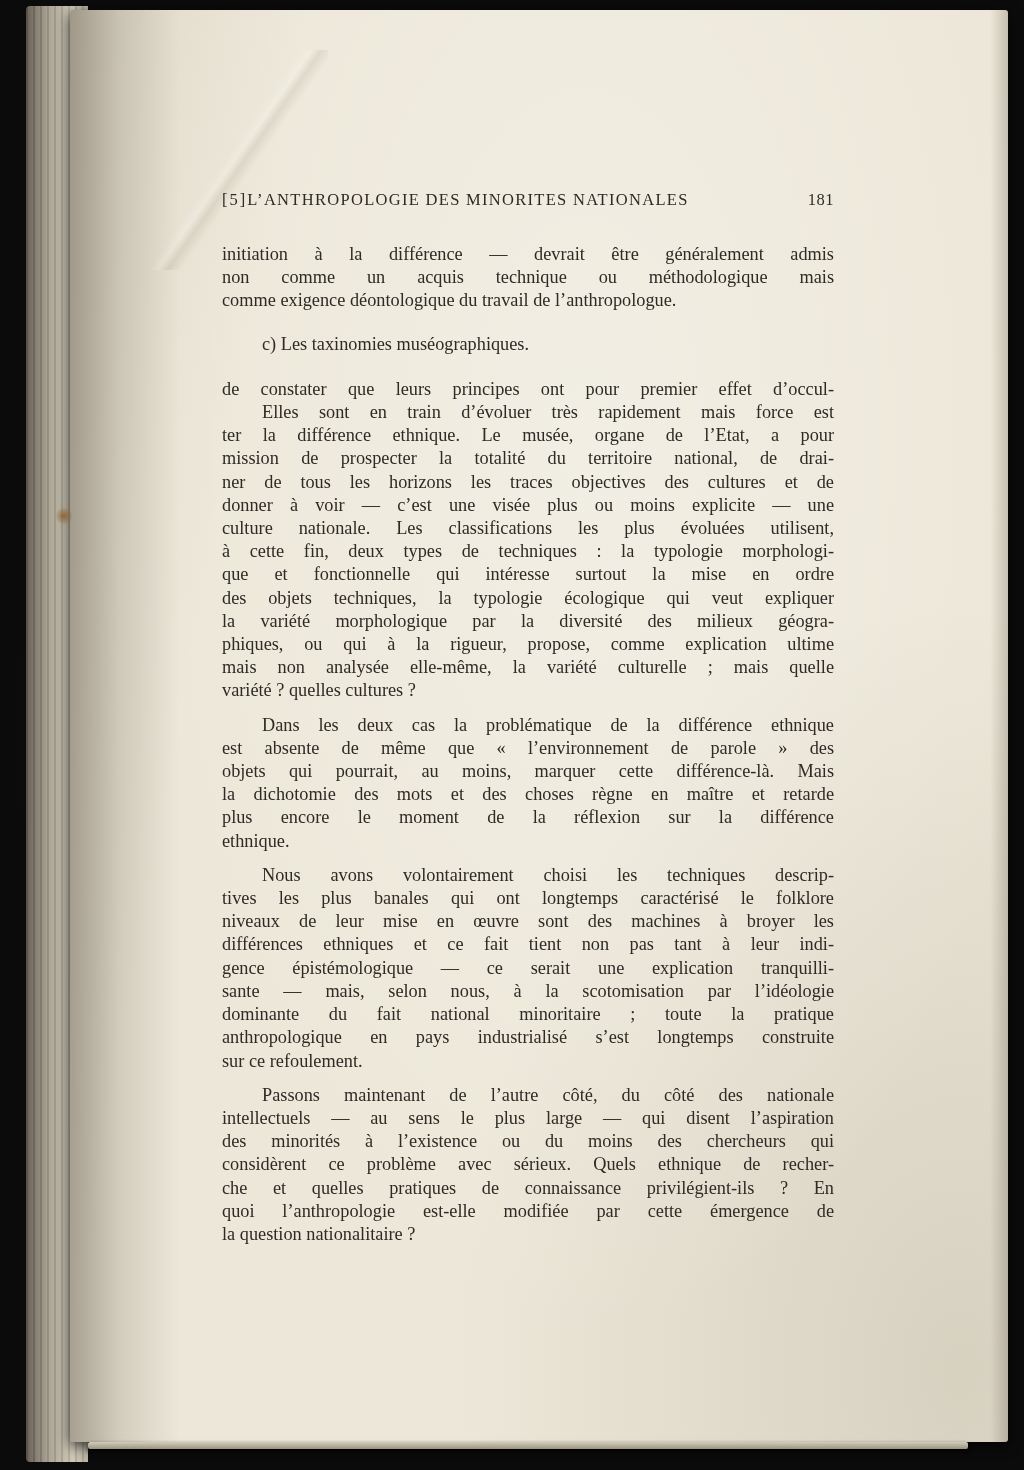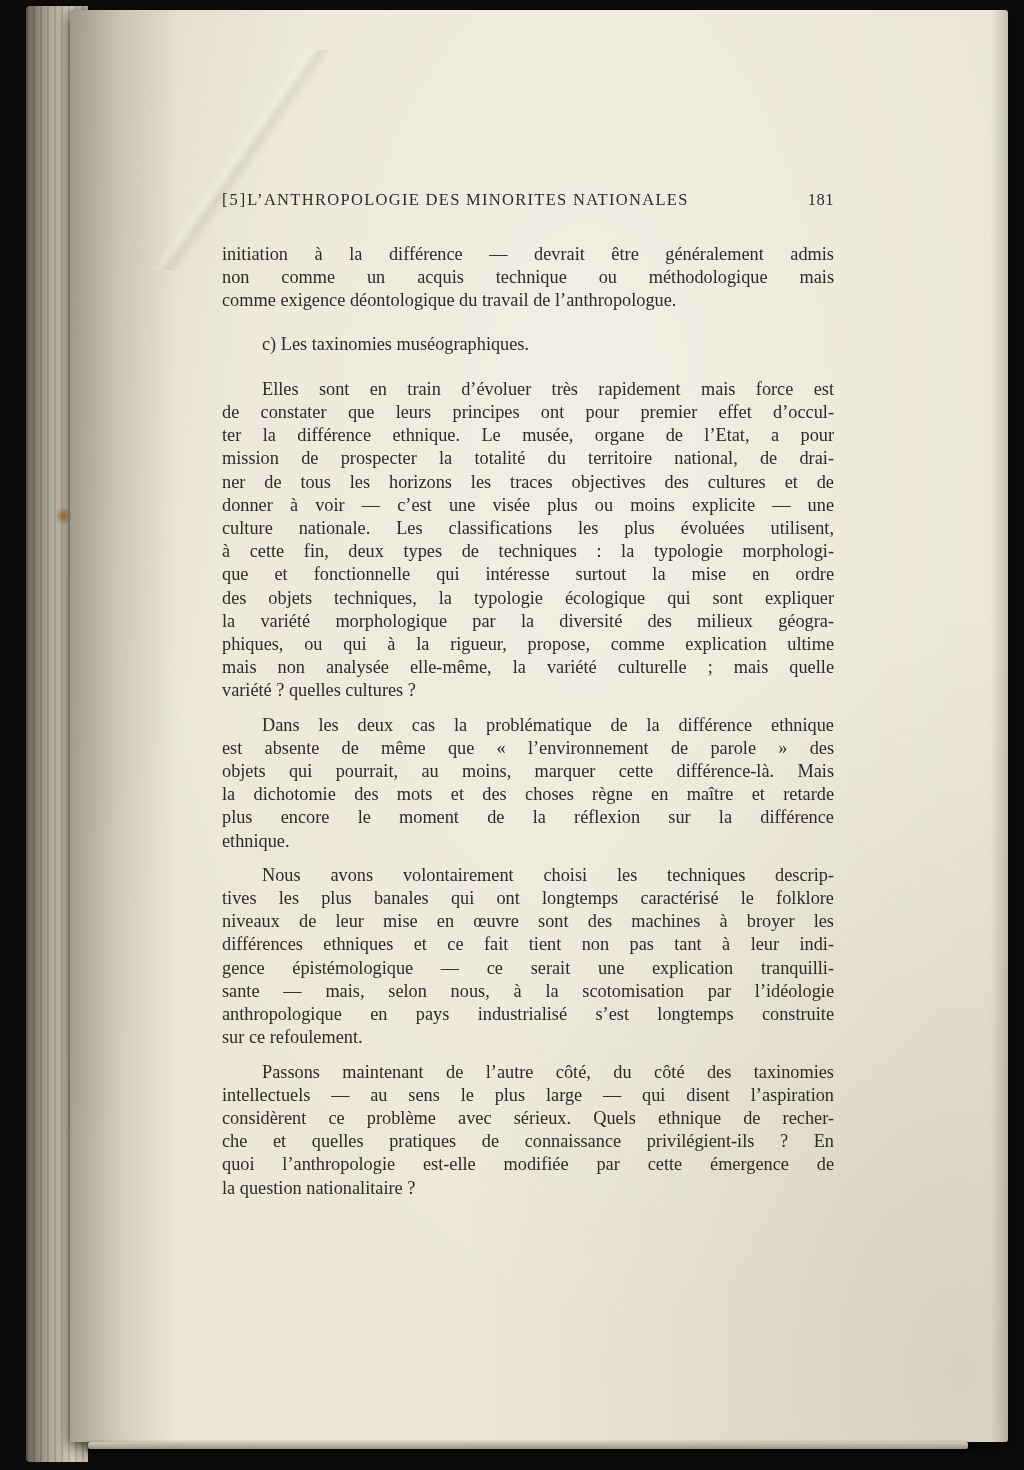--- a/index.html
+++ b/index.html
@@ -100,56 +100,58 @@
       <div>
           <div class="block paragraph">
             <div class="line"><span>initiation à la différence — devrait être généralement admis</span></div>
             <div class="line"><span>non comme un acquis technique ou méthodologique mais</span></div>
             <div class="line last"><span>comme exigence déontologique du travail de l’anthropologue.</span></div>
           </div>
           <div class="block heading">
             <div class="line indent last"><span>c) </span><span class="it">Les taxinomies muséographiques.</span></div>
           </div>
           <div class="block paragraph">
+            <div class="line"><span>de constater que leurs principes ont pour premier effet d’occul-</span></div>
             <div class="line indent"><span>Elles sont en train d’évoluer très rapidement mais force est</span></div>
-            <div class="line"><span>de constater que leurs principes ont pour premier effet d’occul-</span></div>
             <div class="line"><span>ter la différence ethnique. Le musée, organe de l’Etat, a pour</span></div>
             <div class="line"><span>mission de prospecter la totalité du territoire national, de drai-</span></div>
             <div class="line"><span>ner de tous les horizons les traces objectives des cultures et de</span></div>
             <div class="line"><span>donner à voir — c’est une visée plus ou moins explicite — </span><span class="it">une</span></div>
             <div class="line"><span class="it">culture nationale.</span><span> Les classifications les plus évoluées utilisent,</span></div>
             <div class="line"><span>à cette fin, deux types de techniques : </span><span class="it">la typologie morphologi-</span></div>
             <div class="line"><span class="it">que et fonctionnelle</span><span> qui intéresse surtout la mise en ordre</span></div>
-            <div class="line"><span>des objets techniques, </span><span class="it">la typologie écologique</span><span> qui sont expliquer</span></div>
+            <div class="line"><span>des objets techniques, </span><span class="it">la typologie écologique</span><span> qui veut expliquer</span></div>
             <div class="line"><span>la variété morphologique par la diversité des milieux géogra-</span></div>
             <div class="line"><span>phiques, ou qui à la rigueur, propose, comme explication ultime</span></div>
             <div class="line"><span>mais non analysée elle-même, la variété culturelle ; mais quelle</span></div>
             <div class="line last"><span>variété ? quelles cultures ?</span></div>
           </div>
           <div class="block paragraph">
             <div class="line indent"><span>Dans les deux cas la problématique de </span><span class="it">la différence ethnique</span></div>
             <div class="line"><span>est absente de même que « l’environnement de parole » des</span></div>
             <div class="line"><span>objets qui pourrait, au moins, marquer cette différence-là. Mais</span></div>
             <div class="line"><span>la dichotomie des mots et des choses règne en maître et retarde</span></div>
             <div class="line"><span>plus encore le moment de la réflexion sur la différence</span></div>
             <div class="line last"><span>ethnique.</span></div>
           </div>
           <div class="block paragraph">
             <div class="line indent"><span>Nous avons volontairement choisi les techniques descrip-</span></div>
             <div class="line"><span>tives les plus banales qui ont longtemps caractérisé le folklore</span></div>
             <div class="line"><span>niveaux de leur mise en œuvre sont des machines à broyer les</span></div>
             <div class="line"><span>différences ethniques et ce fait tient non pas tant à leur indi-</span></div>
             <div class="line"><span>gence épistémologique — ce serait une explication tranquilli-</span></div>
             <div class="line"><span>sante — mais, selon nous, à la scotomisation par l’idéologie</span></div>
+            <div class="line"><span>dominante du fait national minoritaire ; toute la pratique</span></div>
             <div class="line"><span>anthropologique en pays industrialisé s’est longtemps construite</span></div>
             <div class="line last"><span>sur ce refoulement.</span></div>
           </div>
           <div class="block paragraph">
-            <div class="line indent"><span>Passons maintenant de l’autre côté, du côté des taxinomies</span></div>
+            <div class="line indent"><span>Passons maintenant de l’autre côté, du côté des nationale</span></div>
             <div class="line"><span>intellectuels — au sens le plus large — qui disent l’aspiration</span></div>
+            <div class="line"><span>des minorités à l’existence ou du moins des chercheurs qui</span></div>
             <div class="line"><span>considèrent ce problème avec sérieux. Quels ethnique de recher-</span></div>
             <div class="line"><span>che et quelles pratiques de connaissance privilégient-ils ? En</span></div>
             <div class="line"><span>quoi l’anthropologie est-elle modifiée par cette émergence de</span></div>
             <div class="line last"><span>la question nationalitaire ?</span></div>
           </div>
         </div>
     </div>
   </div>
   <div class="stain"></div>
   <div class="stack-edge"></div>

